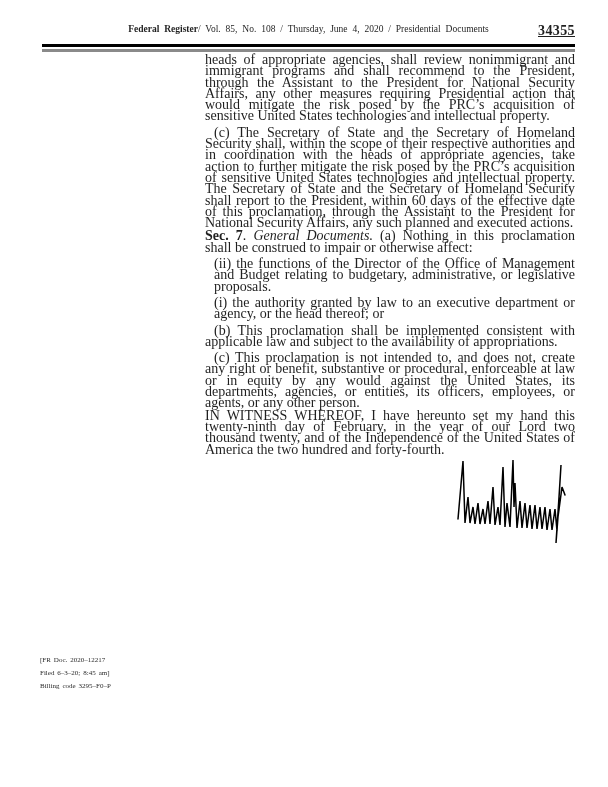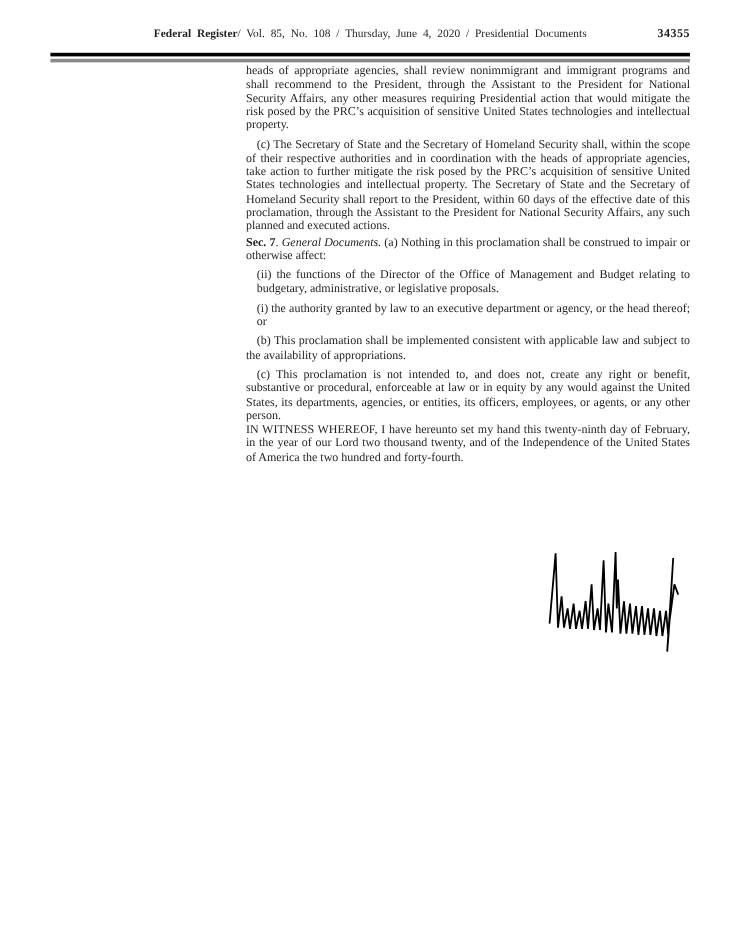--- a/index.html
+++ b/index.html
@@ -11,27 +11,27 @@
     font-family:"Liberation Serif","DejaVu Serif",serif;
     color:#1f1f1f;
     padding-left:12px;
   }
   
   .header{
     position:absolute;left:42px;top:24px;width:533px;height:14px;
     font-size:9.5px;word-spacing:2.5px;white-space:nowrap;
   }
   .header-text{text-align:center;}
-  .pageno{position:absolute;right:0;top:-1px;font-size:10px;letter-spacing:.4px;font-weight:bold;word-spacing:0;}
+  .pageno{position:absolute;right:0;top:-1px;font-size:14px;letter-spacing:.4px;font-weight:bold;word-spacing:0;text-decoration:underline;}
   .rule-black{position:absolute;left:42px;top:44px;width:533px;height:3px;background:#000000;}
   .rule-gray{position:absolute;left:42px;top:49px;width:533px;height:3px;background:#8a8a8a;}
   
   .content{
     position:absolute;left:205px;top:52px;width:370px;
-    font-size:10px;line-height:11.3px;text-align:justify;
+    font-size:14px;line-height:11.3px;text-align:justify;
   }
   .content p{margin:0;}
   p.kind-continuation{margin-top:2px;text-indent:0;}
   p.kind-paragraph{margin-top:5px;text-indent:9px;}
   p.kind-subitem{margin-top:5px;margin-left:9px;text-indent:0;}
   p.kind-section{margin-top:2px;text-indent:0;}
   p.kind-witness{margin-top:1px;text-indent:0;}
   .b{font-weight:bold;}
   .i{font-style:italic;}
   
@@ -83,14 +83,19 @@
              L78,48 L80,72
              L83,48 L85,72
              L88,50 L90,72
              L93,50 L95,73
              L98,52 L100,73
              L103,52 L105,74
              L109,8 L107,40 L104,86
              L106,60 L110,30 L113,38" fill="none" stroke="#000000" stroke-width="1.5" stroke-linejoin="miter" stroke-linecap="round"></path>
   </svg>
 
+  <div class="footer">
+    <div>[FR Doc. 2020–12217</div>
+    <div>Filed 6–3–20; 8:45 am]</div>
+    <div>Billing code 3295–F0–P</div>
+  </div>
 
 </div>
 
 </body></html>

